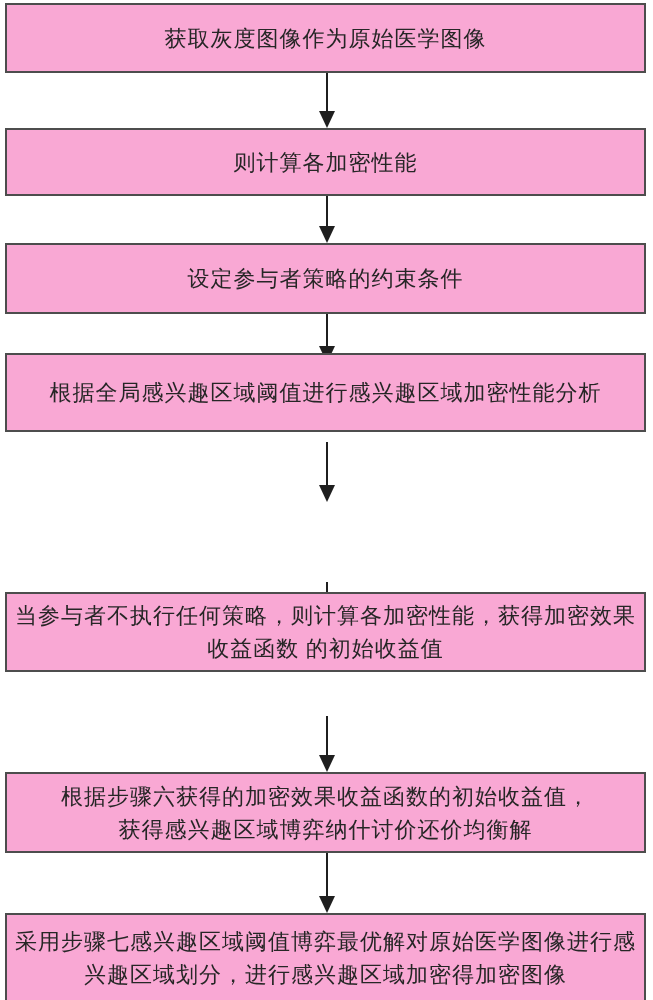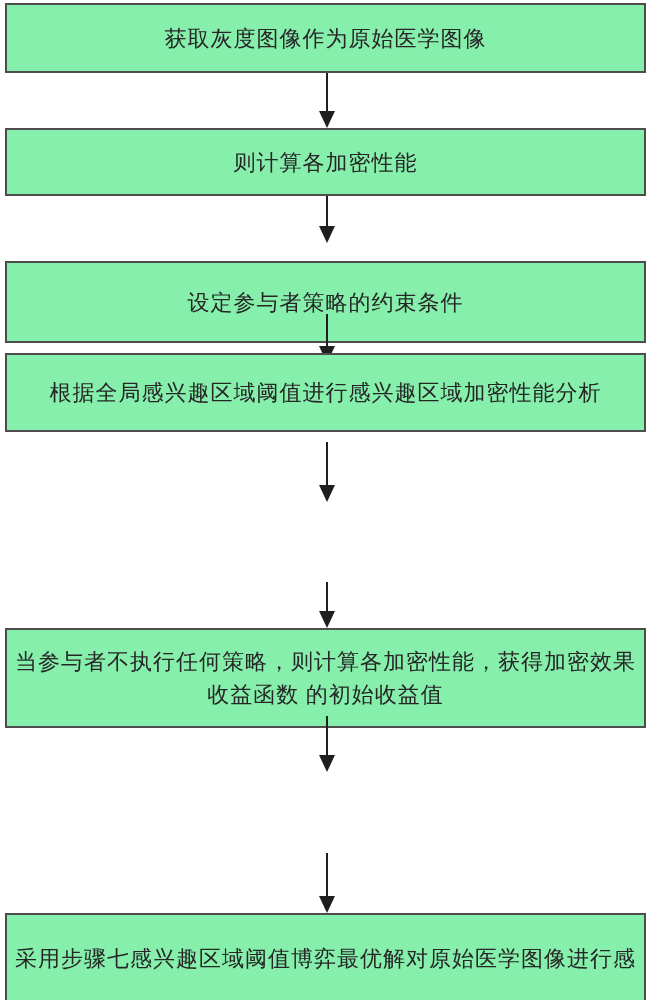--- a/index.html
+++ b/index.html
@@ -15,21 +15,21 @@
     width:653px;height:1000px;
     background:var(--bg);
     margin:0 auto;
     overflow:hidden;
   }
   .box{
     position:absolute;
     left:5px;width:641px;
     box-sizing:border-box;
     border:2px solid var(--box-border);
-    background:#86efac;
+    background:#f9a8d4;
     display:flex;flex-direction:column;
     align-items:center;justify-content:center;
     text-align:center;
     padding:0 12px;
   }
   .box .line{
     font-size:22px;
     line-height:33px;
     color:var(--text);
     letter-spacing:1px;
@@ -67,21 +67,21 @@
 
   <div class="box" style="top:128px;height:68px">
     <div class="line">则计算各加密性能</div>
   </div>
 
   <div class="connector" style="top:196px;height:47px">
     <div class="shaft"></div>
     <div class="head"></div>
   </div>
 
-  <div class="box" style="top:261px;height:82px">
+  <div class="box" style="top:243px;height:71px">
     <div class="line">设定参与者策略的约束条件</div>
   </div>
 
   <div class="connector" style="top:314px;height:49px">
     <div class="shaft"></div>
     <div class="head"></div>
   </div>
 
   <div class="box" style="top:353px;height:79px">
     <div class="line">根据全局感兴趣区域阈值进行感兴趣区域加密性能分析</div>
@@ -91,33 +91,38 @@
     <div class="shaft"></div>
     <div class="head"></div>
   </div>
 
 
   <div class="connector" style="top:582px;height:46px">
     <div class="shaft"></div>
     <div class="head"></div>
   </div>
 
-  <div class="box" style="top:628px;height:100px">
+  <div class="box" style="top:592px;height:80px">
     <div class="line">当参与者不执行任何策略，则计算各加密性能，获得加密效果</div>
     <div class="line">收益函数 的初始收益值</div>
   </div>
 
   <div class="connector" style="top:716px;height:56px">
     <div class="shaft"></div>
     <div class="head"></div>
   </div>
 
+  <div class="box" style="top:772px;height:81px">
+    <div class="line">根据步骤六获得的加密效果收益函数的初始收益值，</div>
+    <div class="line">获得感兴趣区域博弈纳什讨价还价均衡解</div>
+  </div>
 
   <div class="connector" style="top:853px;height:60px">
     <div class="shaft"></div>
     <div class="head"></div>
   </div>
 
   <div class="box" style="top:913px;height:90px">
     <div class="line">采用步骤七感兴趣区域阈值博弈最优解对原始医学图像进行感</div>
+    <div class="line">兴趣区域划分，进行感兴趣区域加密得加密图像</div>
   </div>
 
 </div>
 
 </body></html>

